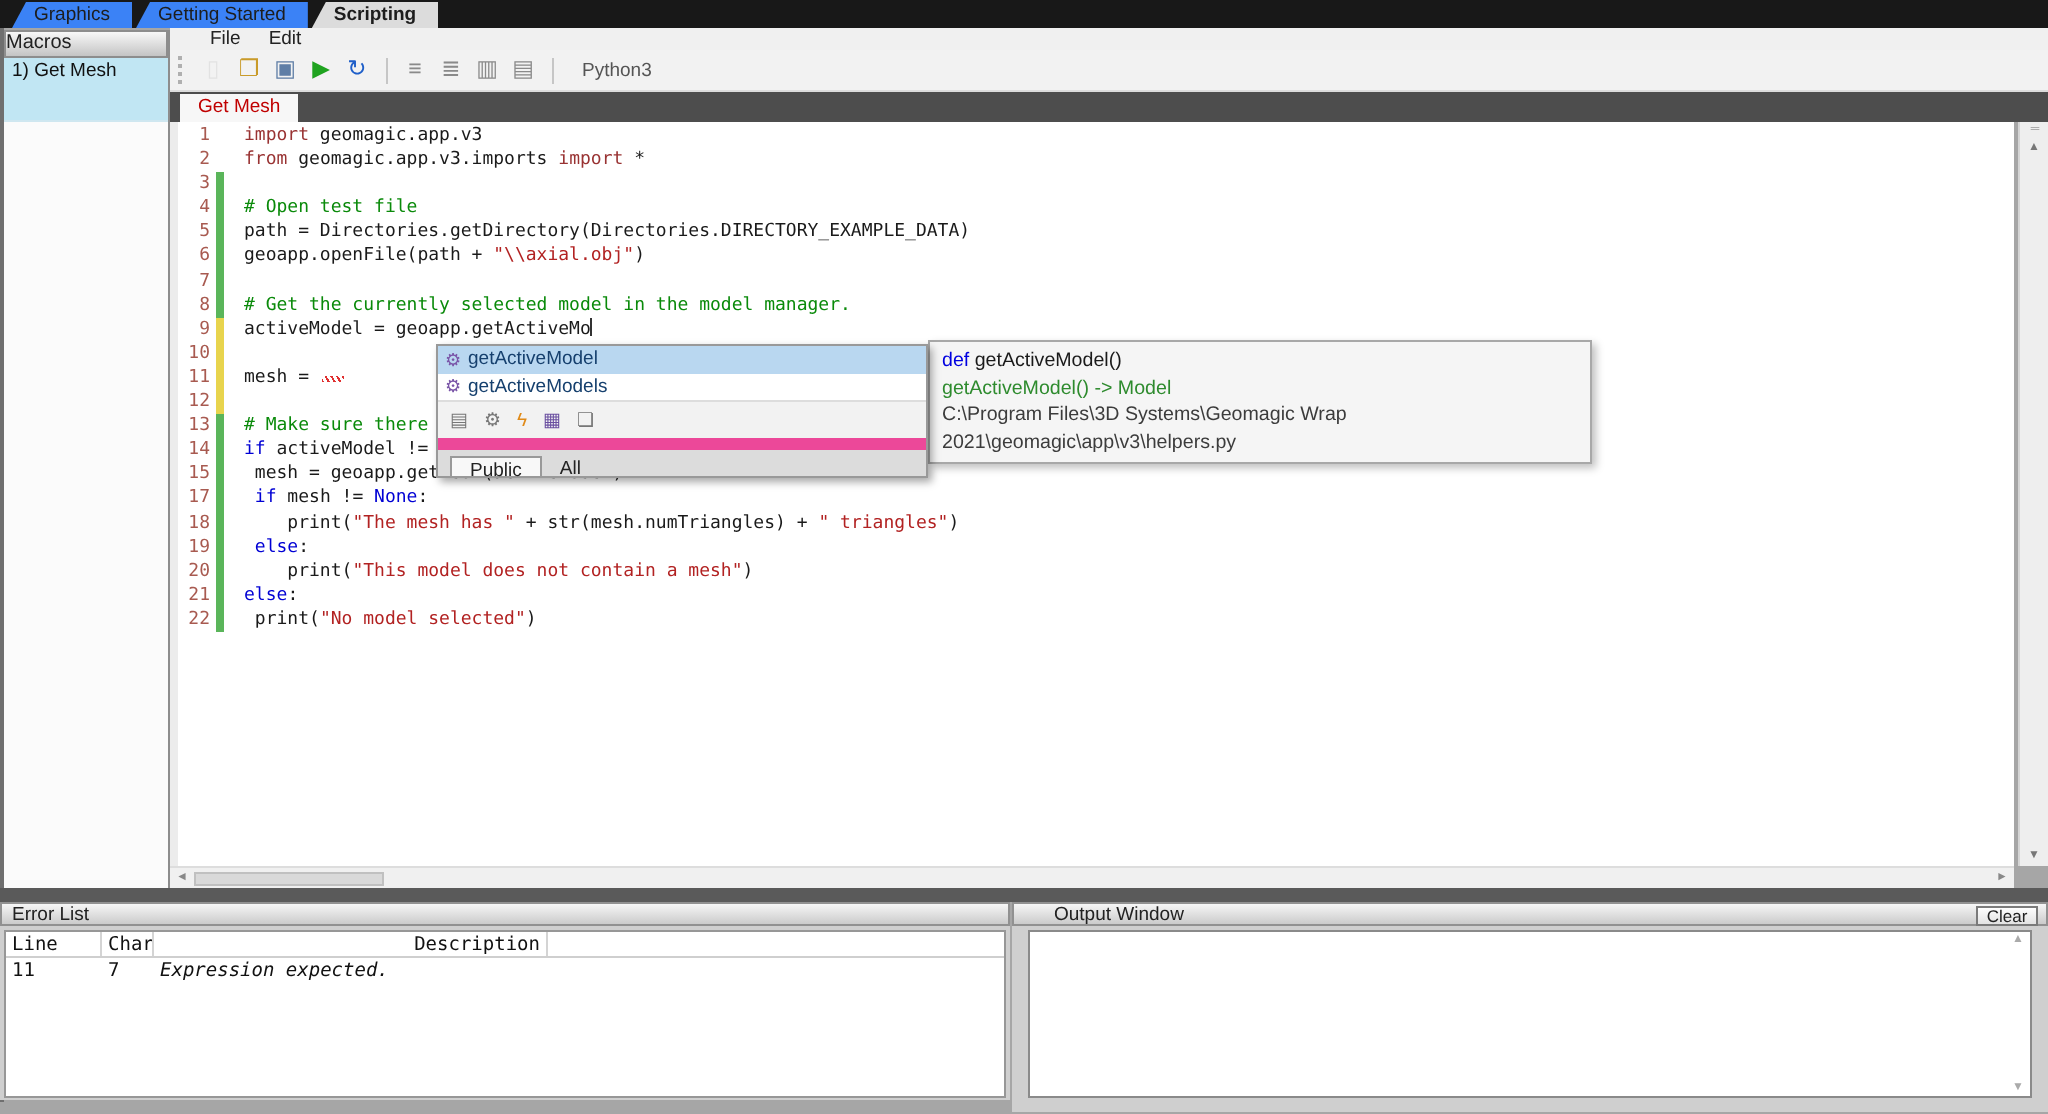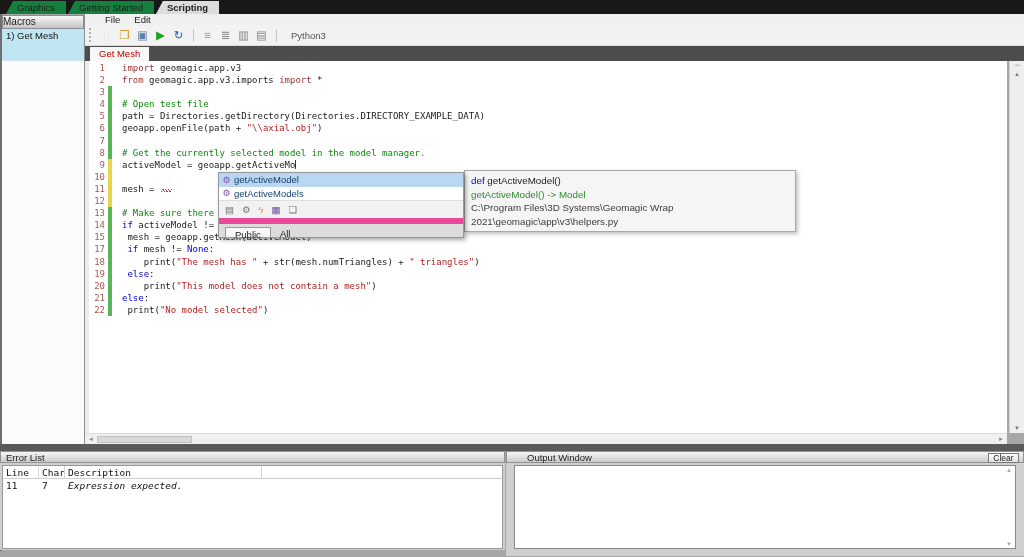--- a/index.html
+++ b/index.html
@@ -2,21 +2,21 @@
 <html><head>
 <meta charset="utf-8">
 <style>
   *{box-sizing:border-box;margin:0;padding:0}
   body{width:1024px;height:557px;position:relative;background:#a6a6a6;
        font-family:"Liberation Sans",sans-serif;overflow:hidden}
   
   #topbar{position:absolute;left:0;top:0;width:1024px;height:14px;background:#181818;
           display:flex;align-items:flex-end;padding-left:6px}
   .ttab{height:13px;line-height:13px;padding:0 11px;font-size:9.5px;color:#1d1d1d;
-        background:#15803d;margin-right:2px;clip-path:polygon(7px 0,100% 0,100% 100%,0 100%)}
+        background:#3b82f6;margin-right:2px;clip-path:polygon(7px 0,100% 0,100% 100%,0 100%)}
   .ttab.active{background:#dcdcdc;font-weight:bold}
   #left-edge{position:absolute;left:0;top:14px;width:2px;height:537px;background:#6f6f6f}
   
   #macros-panel{position:absolute;left:2px;top:15px;width:83px;height:429px;background:#fbfbfb;
                 border-right:1px solid #8d8d8d}
   #macros-header{height:14px;background:linear-gradient(#f8f8f8,#c4c4c4);border:1px solid #8d8d8d;
                  font-size:10px;text-align:left;line-height:12px;color:#222}
   .macro-item{height:32px;line-height:14px;font-size:9.5px;padding-left:4px;background:#c1e6f3;
               border-bottom:1px solid #cfe7f0;color:#111}
   
@@ -83,22 +83,22 @@
   
   .phdr{height:12px;background:linear-gradient(#f6f6f6,#cbcbcb);border:1px solid #919191;
         font-size:9.5px;line-height:11px;color:#222;position:relative}
   #elist{position:absolute;left:0;top:451px;width:505px;height:99px;background:#cfcfcf}
   #elist .phdr{padding-left:5px}
   #etable{position:absolute;left:2px;top:14px;width:501px;height:84px;background:#fff;
           border:1px solid #979797;font-family:"DejaVu Sans Mono",monospace;font-size:9.5px;color:#111}
   .erow{display:flex;height:13px;line-height:13px}
   .erow.hdr{border-bottom:1px solid #cfcfcf}
   .ecell{border-right:1px solid #d4d4d4;padding:0 3px;overflow:hidden}
-  .ec-line{width:36px}.ec-char{width:26px}.ec-desc{width:197px}
-  .erow.hdr .ec-desc{text-align:left}
+  .ec-line{width:48px}.ec-char{width:26px}.ec-desc{width:197px}
+  .erow.hdr .ec-desc{text-align:right}
   #outpanel{position:absolute;left:506px;top:451px;width:518px;height:105px;background:#cfcfcf}
   #outpanel .phdr{padding-left:20px}
   #clear-btn{position:absolute;right:4px;top:1px;width:31px;height:10px;font-size:8.5px;line-height:9px;
              text-align:center;background:linear-gradient(#fdfdfd,#e2e2e2);border:1px solid #7a7a7a;color:#222}
   #ocontent{position:absolute;left:8px;top:14px;width:502px;height:84px;background:#fff;
             border:1px solid #8a8a8a;font-size:9.5px}
   .oarr{position:absolute;right:1px;font-size:6px;color:#aaa;width:10px;text-align:center}
 </style>
 </head>
 <body>

